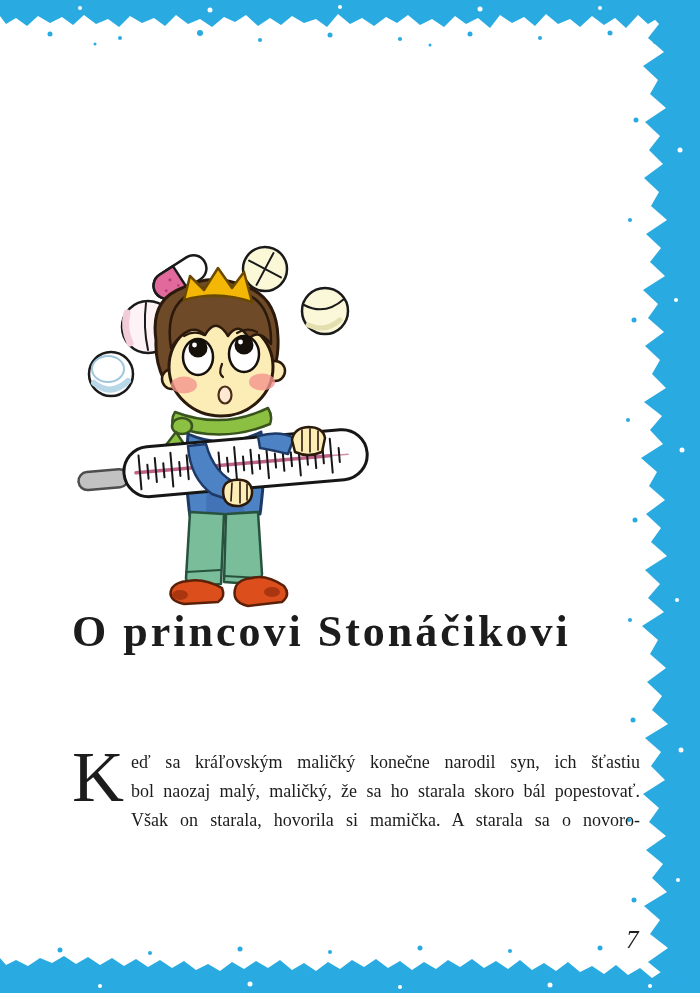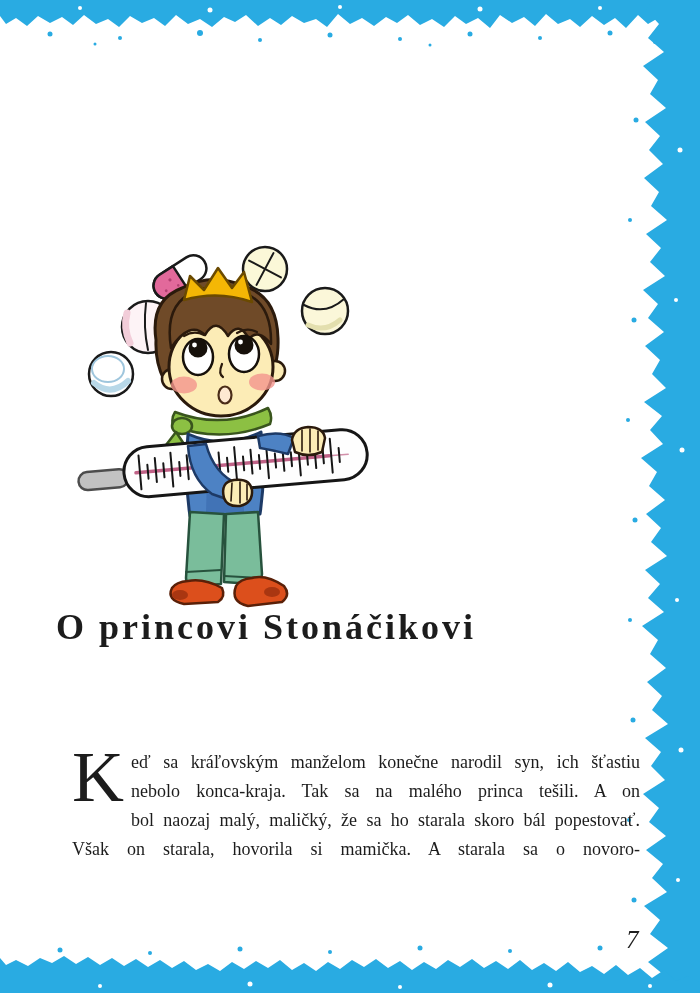--- a/index.html
+++ b/index.html
@@ -4,22 +4,22 @@
 <style>
   html,body { margin:0; padding:0; background:#e9e9e9; }
   .page {
     position:relative; width:700px; height:993px; margin:0 auto;
     background:#ffffff; overflow:hidden;
     font-family:"Liberation Serif", serif; color:#1c1c1c;
   }
   .border-svg { position:absolute; left:0; top:0; width:700px; height:993px; pointer-events:none; }
   .illo { position:absolute; left:72px; top:240px; width:304px; height:380px; }
   .title {
-    position:absolute; left:56px; top:606px; margin:0;
-    font-size:36px; font-weight:bold; letter-spacing:3px;
+    position:absolute; left:72px; top:606px; margin:0;
+    font-size:44px; font-weight:bold; letter-spacing:3px;
     color:#1c1c1c; white-space:nowrap;text-align:right;
   }
   .body-text {
     position:absolute; left:72px; top:748px; width:568px;
     font-size:18px; line-height:29px;
   }
   .dropcap {
     float:left; width:50px; height:58px; margin:2px 9px 0 0;
     font-size:72px; line-height:54px; text-align:left;
   }
@@ -207,21 +207,20 @@
         <path d="M220,200 Q222,188 236,187 Q251,187 253,198 L250,212 Q236,218 223,212 Z" fill="#fcecb6" stroke="#2b1a0c" stroke-width="2.5"></path>
         <path d="M230,190 L230,211 M238,189 L238,212 M246,191 L246,210" stroke="#2b1a0c" stroke-width="1.6" fill="none"></path>
       </g>
     </g>
   </svg>
 
   <h1 class="title">O princovi Stonáčikovi</h1>
 
   <div class="body-text">
     <span class="dropcap">K</span>
-    <div class="tline">eď sa kráľovským manželom konečne narodil syn, ich šťastiu</div>
-    <div class="tline">nebolo konca-kraja. Tak sa na malého princa tešili. A on</div>
+    <div class="tline">eď sa kráľovským maličký konečne narodil syn, ich šťastiu</div>
     <div class="tline">bol naozaj malý, maličký, že sa ho starala skoro bál popestovať.</div>
     <div class="tline">Však on starala, hovorila si mamička. A starala sa o novoro-</div>
   </div>
 
   <div class="pagenum">7</div>
 
 </div>
 
 </body></html>

